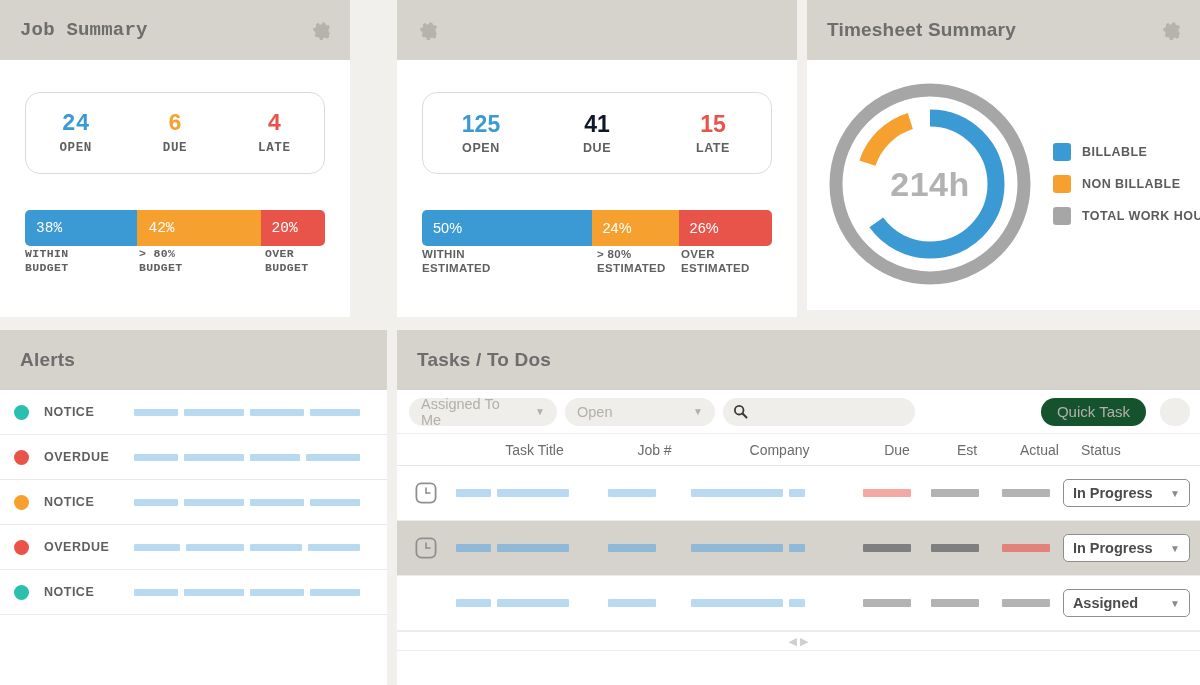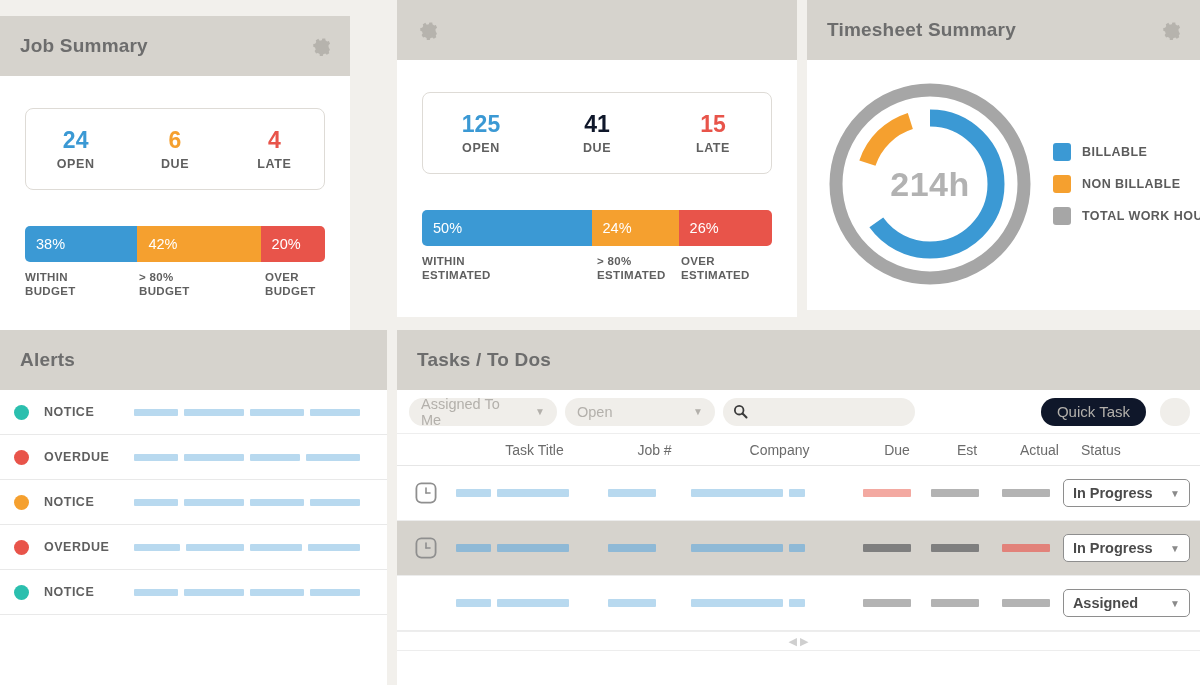--- a/index.html
+++ b/index.html
@@ -40,21 +40,21 @@
     width: 22px; height: 22px;
     flex: 0 0 auto;
     opacity: .95;
   }
   .gear svg { display: block; }
 
   
   .summary-body { padding: 32px 25px 0 25px; }
   .stat-box {
     border: 1px solid #dedbd6;
-    border-radius: 8px;
+    border-radius: 15px;
     height: 82px;
     display: flex;
     align-items: center;
   }
   .stat {
     flex: 1;
     text-align: center;
   }
   .stat-num {
     font-size: 23px;
@@ -80,21 +80,21 @@
     display: flex;
     align-items: center;
     padding-left: 11px;
     color: #fff;
     font-size: 14.5px;
     font-weight: normal;
   }
   .seg-labels {
     position: relative;
     height: 40px;
-    margin-top: 8px;
+    margin-top: 1px;
   }
   .seg-label {
     position: absolute;
     top: 0;
     font-size: 11.5px;
     font-weight: bold;
     color: #5f5f5f;
     letter-spacing: .35px;
     line-height: 14px;
     white-space: pre-line;
@@ -206,21 +206,21 @@
     padding: 0 10px;
   }
   .search-pill svg { display: block; }
   .search-input {
     border: 0; outline: 0; background: transparent;
     font-family: inherit; font-size: 14px;
     color: #8b8884; width: 100%; margin-left: 8px;
   }
   .quick-task {
     margin-left: auto;
-    background: #0f172a;
+    background: #14532d;
     border-radius: 16px;
     height: 28px;
     padding: 0 16px;
     display: flex;
     align-items: center;
     color: #b3b0ab;
     font-size: 15px;
   }
   .tool-extra {
     background: #f0eeea;
@@ -273,21 +273,21 @@
     gap: 3px;
     color: #cfcfcf;
     font-size: 11px;
   }
 </style>
 </head>
 <body>
 
 <div class="dash">
 
-  <div class="panel" style="left:0;top:16px;width:350px;height:317px;">
+  <div class="panel" style="left:0;top:0;width:350px;height:317px;font-family:Liberation Mono, monospace;">
     <div class="panel-head">
       <div class="panel-title">Job Summary</div>
       <span class="gear">
         <svg viewBox="0 0 24 24" width="22" height="22">
             <path fill="#b5b2ac" d="M12 8.5a3.5 3.5 0 1 0 0 7 3.5 3.5 0 0 0 0-7zm0 5.3a1.8 1.8 0 1 1 0-3.6 1.8 1.8 0 0 1 0 3.6z"></path>
             <path fill="#b5b2ac" d="M20.3 13.2l-.1-1.2.1-1.2 1.6-1.2-1.3-3-1.9.5-1.8-1.4-.2-2h-3.2l-.6 1.9-2.3.6L9.1 4 6.3 5.6l.5 1.9-1.2 2-2 .2v3.2l1.9.6.7 2.2L5 17.4l1.6 2.8 1.9-.6 2 1.2.2 2h3.2l.6-1.9 2.2-.7 1.6 1.3 2.8-1.6-.6-1.9 1.2-2z"></path>
           </svg>
       </span>
     </div>
     <div class="summary-body">

